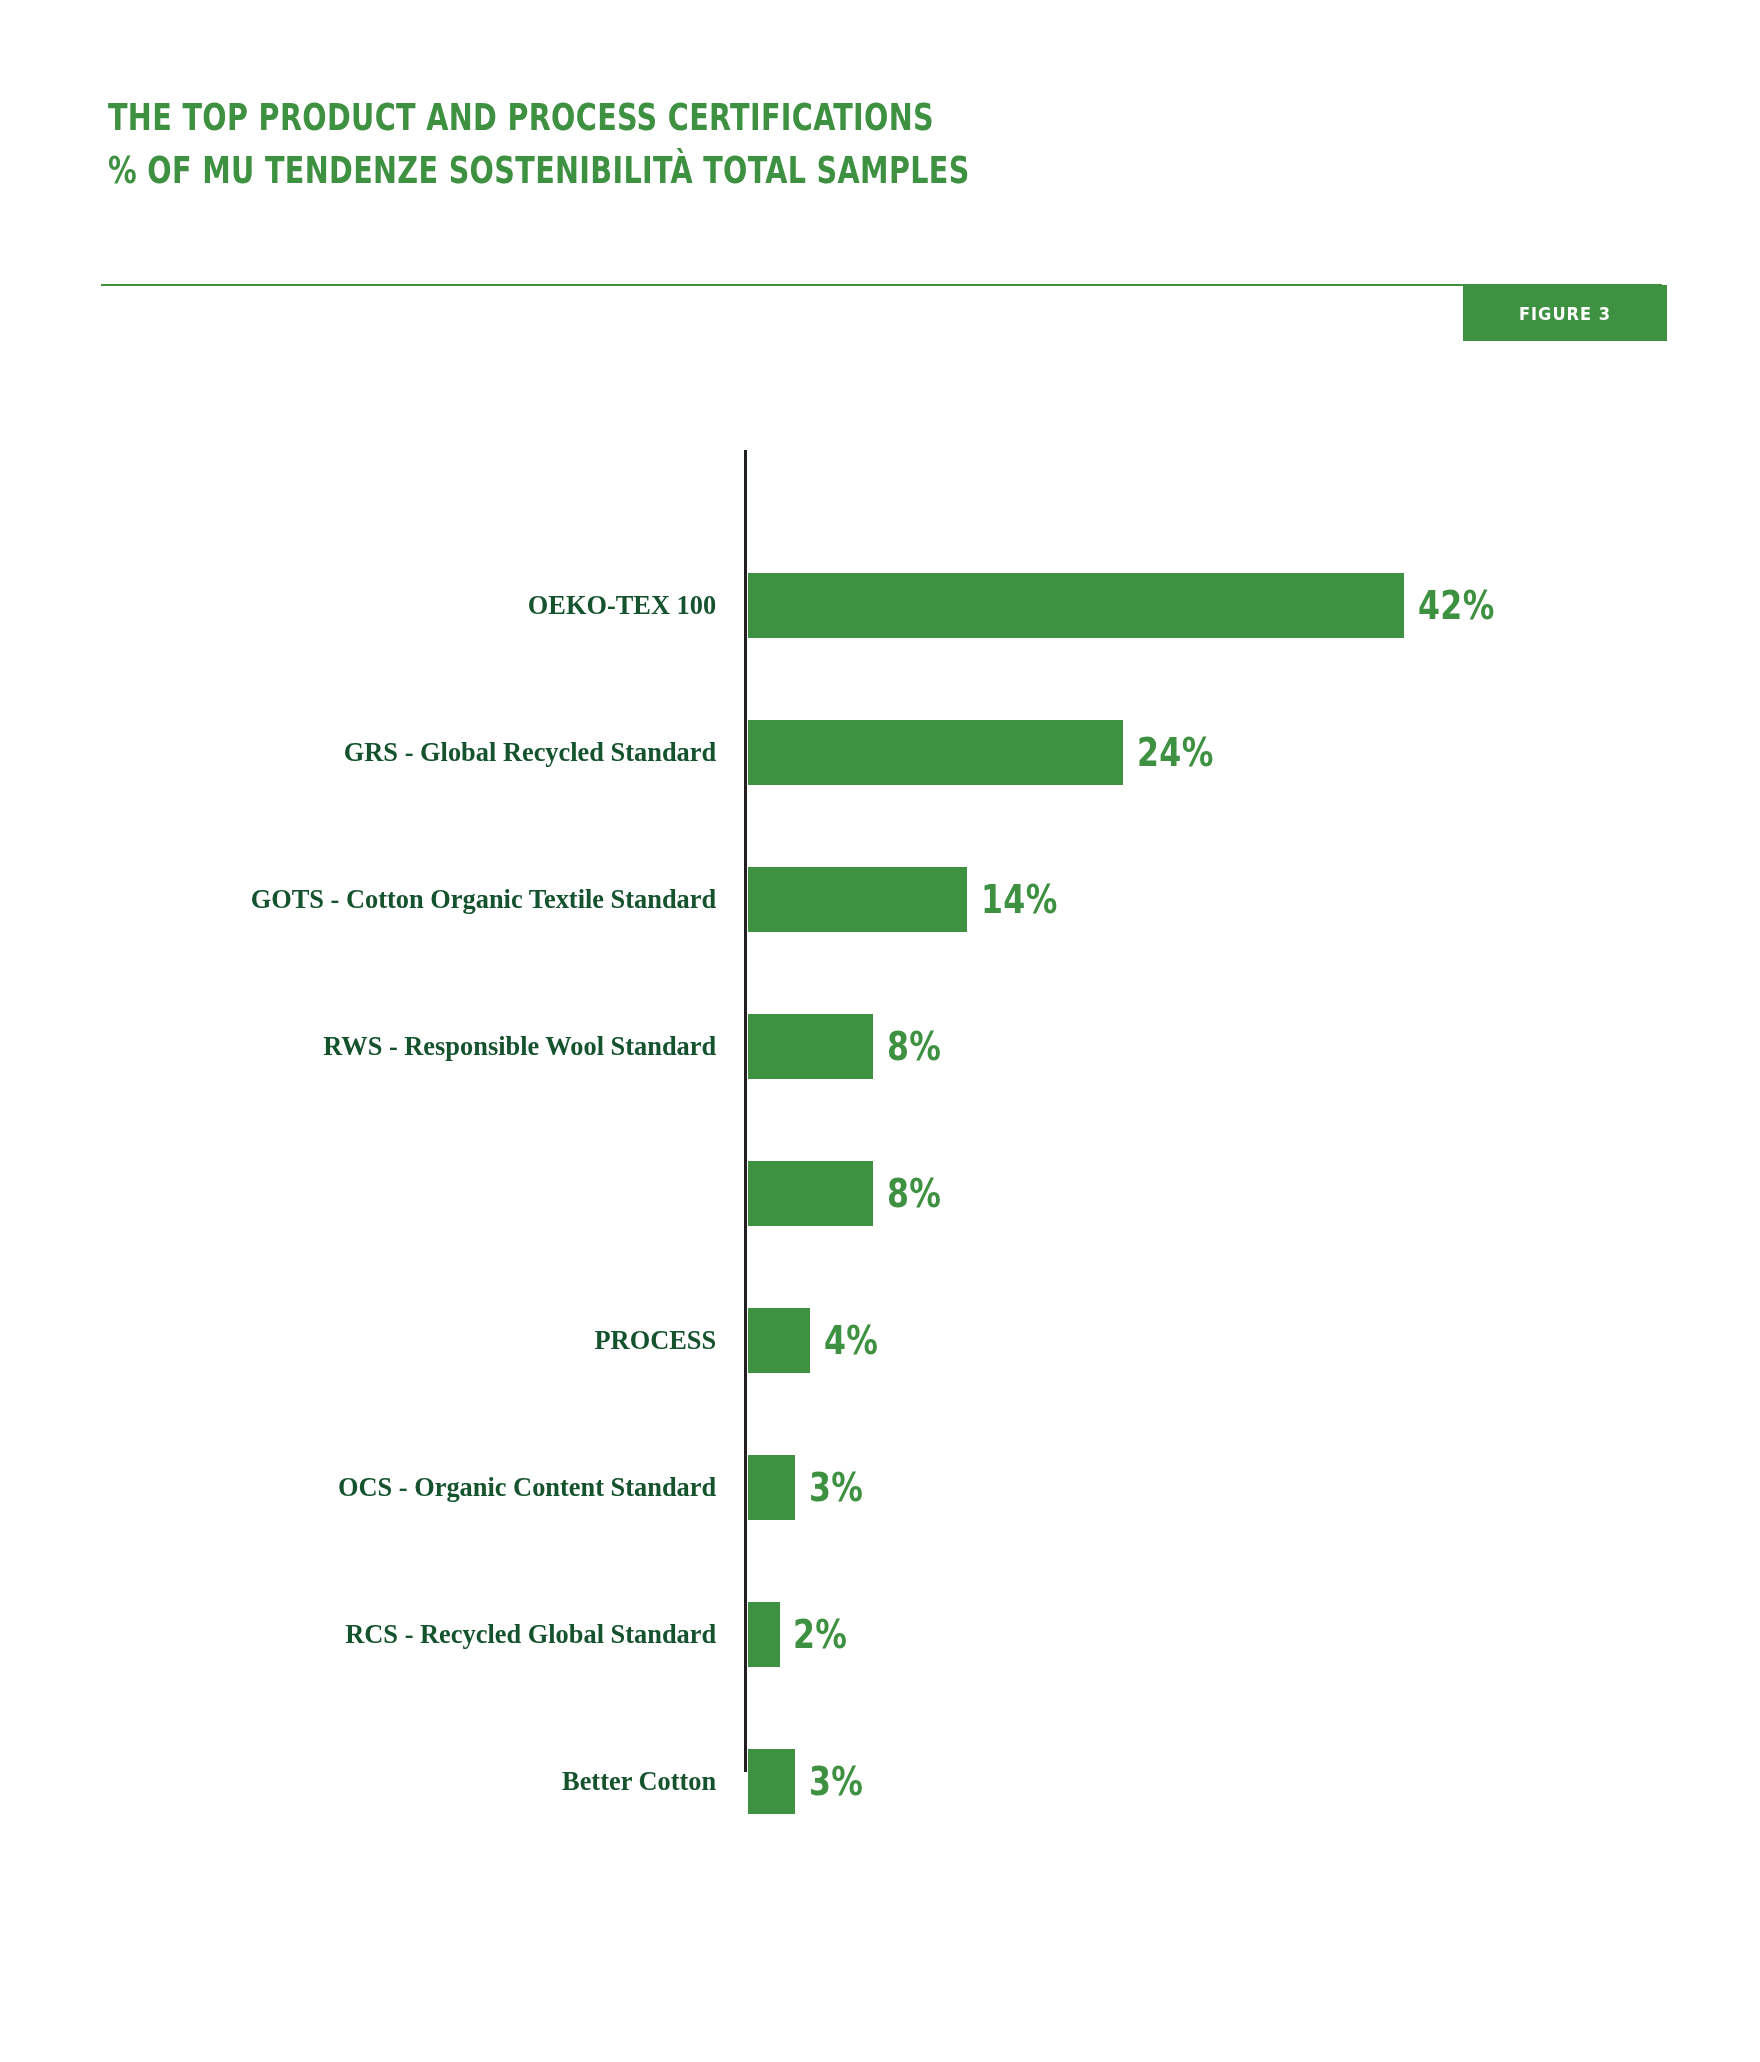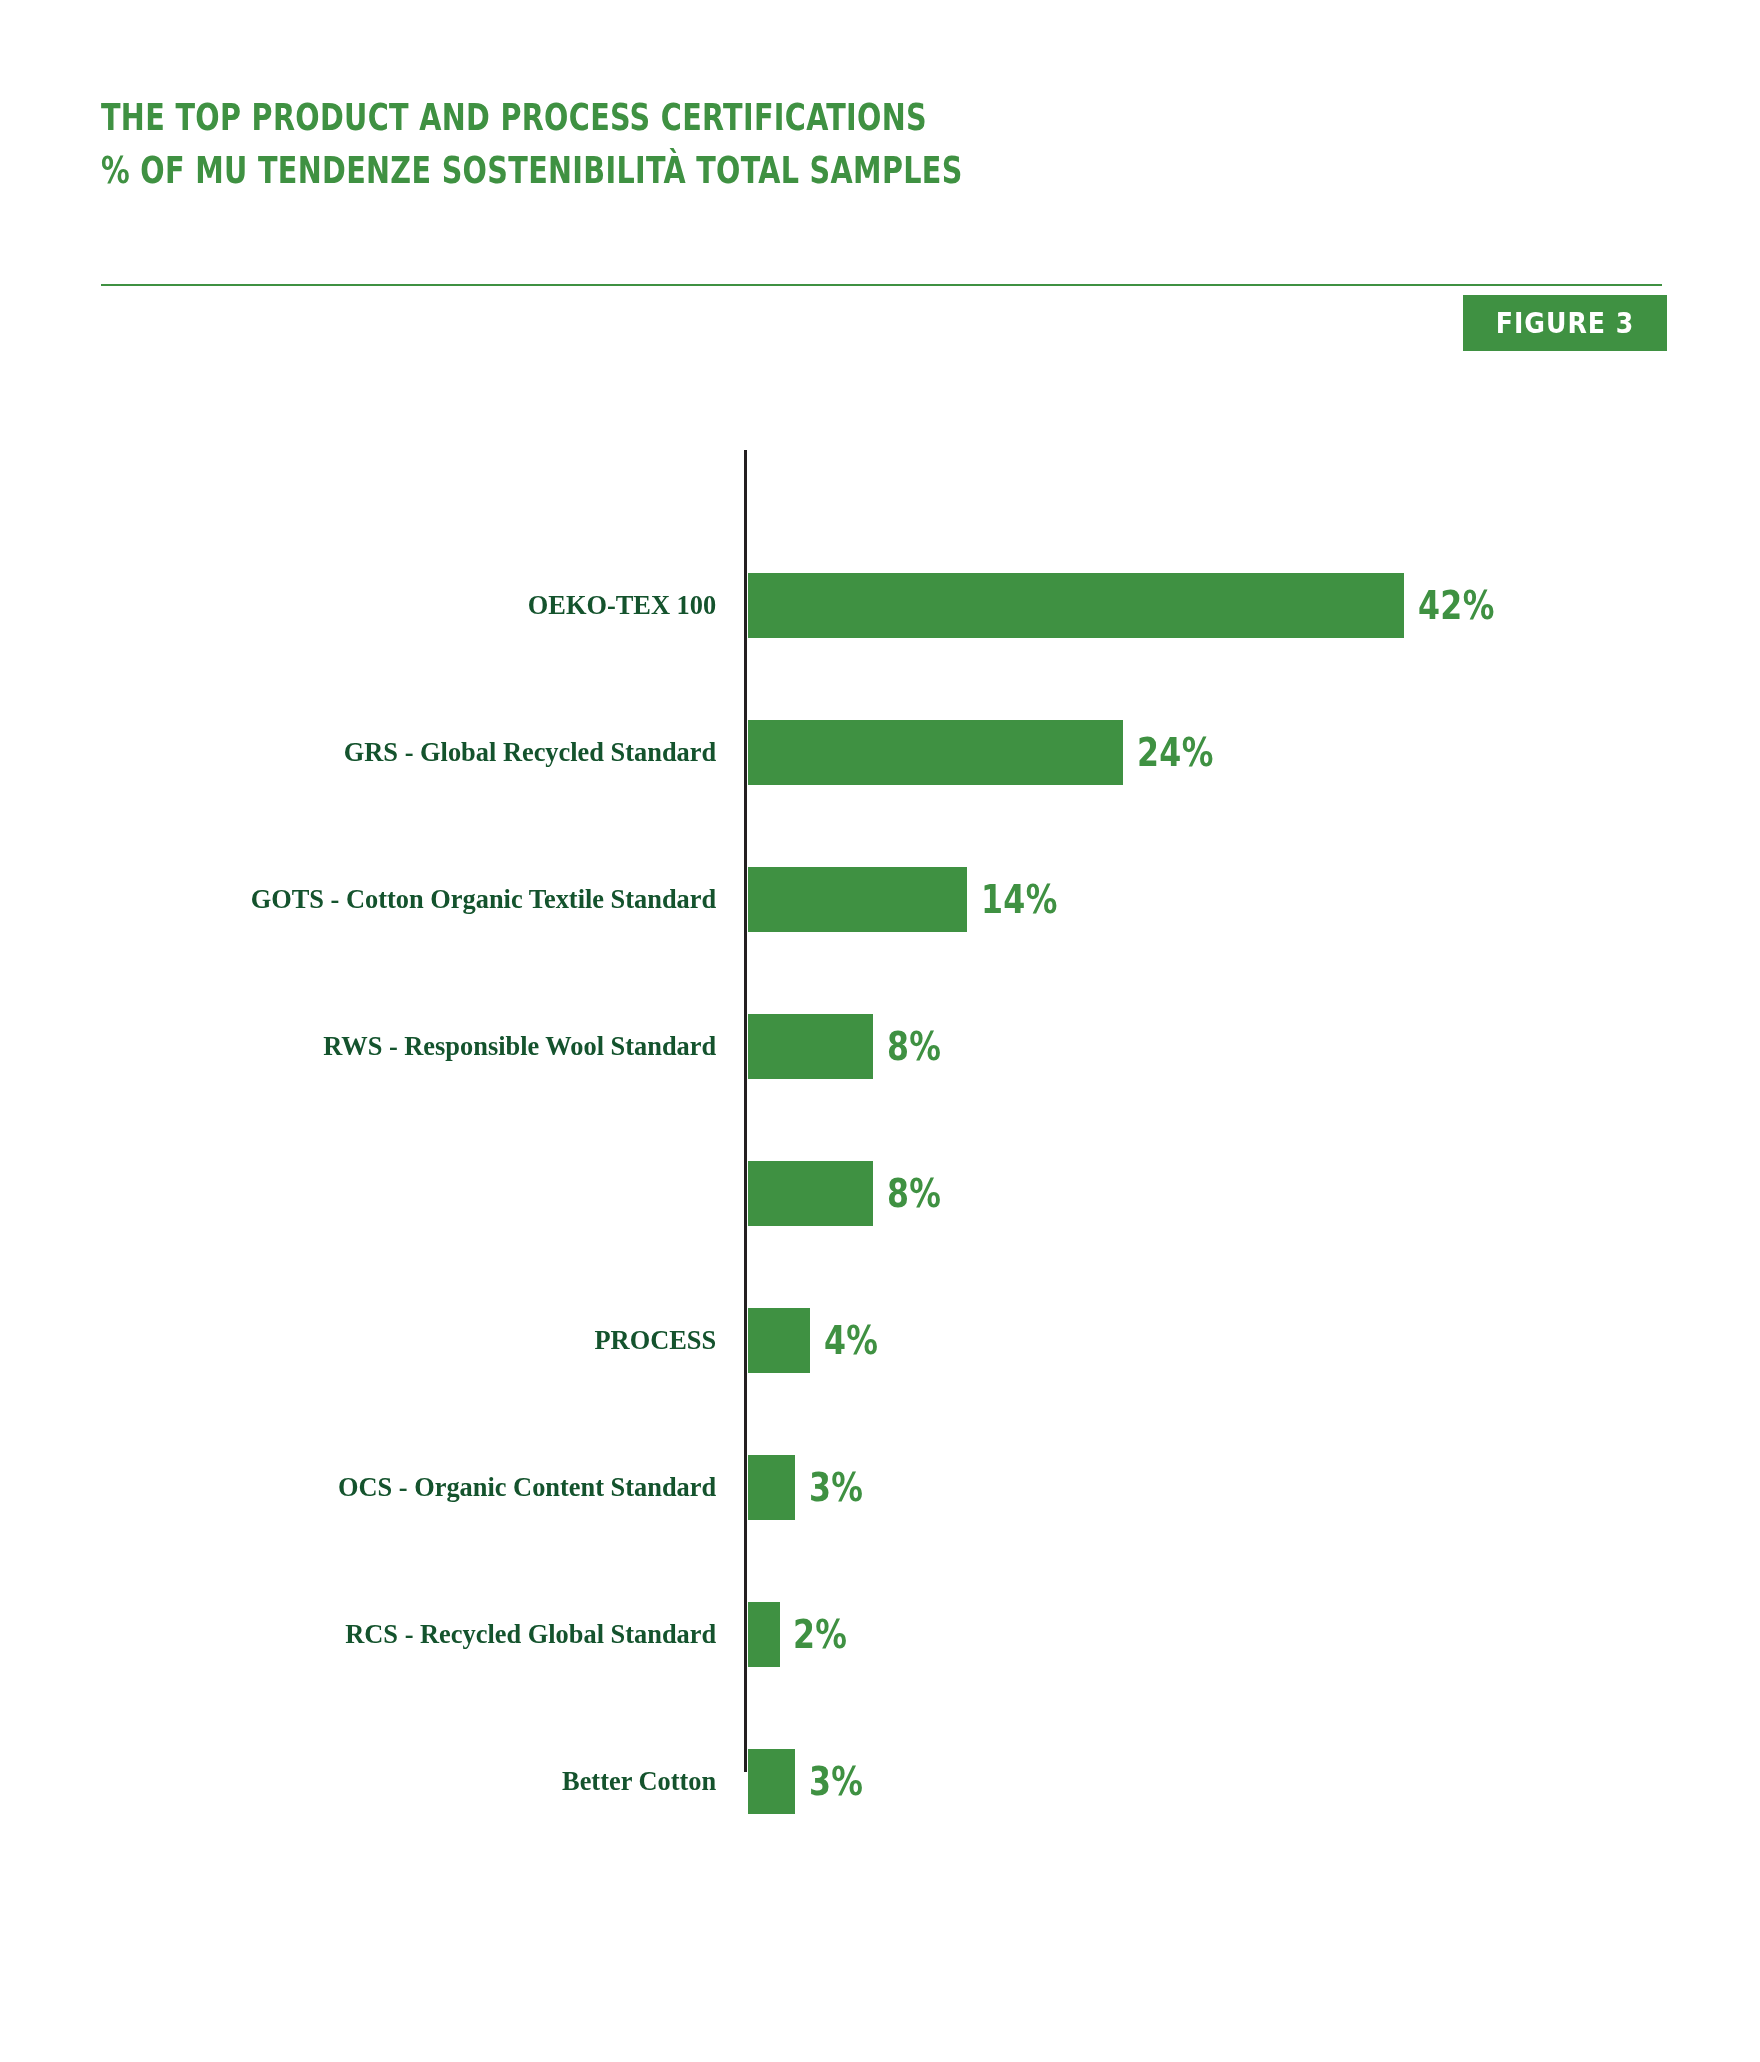--- a/index.html
+++ b/index.html
@@ -18,21 +18,21 @@
   
   .page {
     position: absolute;
     left: 0; top: 0;
     width: 1761px;
     height: 2062px;
   }
 
   .title-block {
     position: absolute;
-    left: 101px;
+    left: 108px;
     top: 92px;
     width: 1448px;
   }
   .title-line {
     font-family: "DejaVu Sans Condensed", "Liberation Sans Narrow", "Liberation Sans", sans-serif;
     font-weight: 700;
     font-size: 37px;
     letter-spacing: 0.4px;
     line-height: 1.42;
     color: #3f9142;
@@ -47,31 +47,31 @@
     left: 101px;
     top: 284px;
     width: 1561px;
     height: 1.7px;
     background: #3f9142;
   }
 
   .figure-tag {
     position: absolute;
     left: 1463px;
-    top: 295px;
+    top: 285px;
     width: 204px;
     height: 56px;
     background: #3f9142;
     color: #ffffff;
     display: flex;
     align-items: center;
     justify-content: center;
     font-family: "DejaVu Sans Condensed", "Liberation Sans Narrow", "Liberation Sans", sans-serif;
     font-weight: 700;
-    font-size: 28px;
+    font-size: 18px;
     letter-spacing: 1px;
   }
 
   
   .chart {
     position: absolute;
     left: 101px;
     top: 443px;
     width: 1561px;
     height: 1329px;

